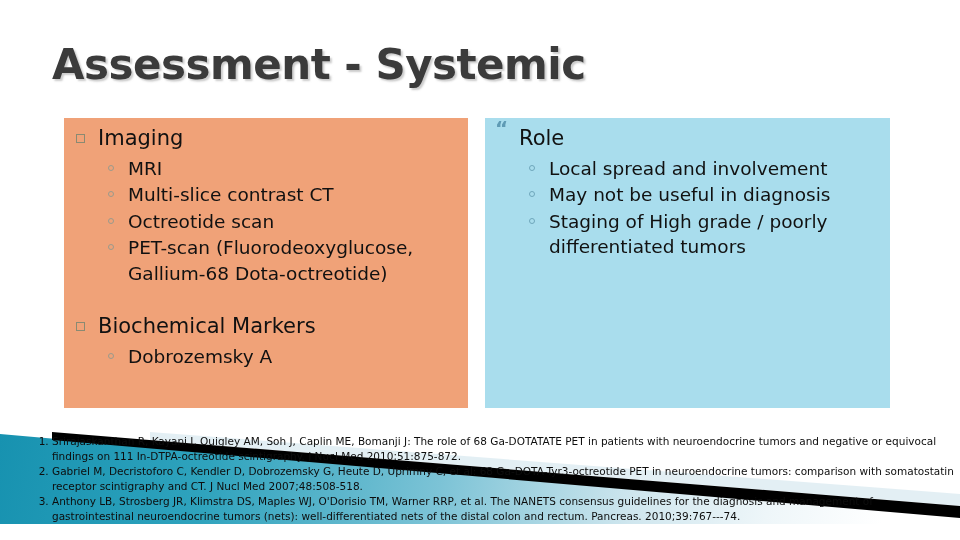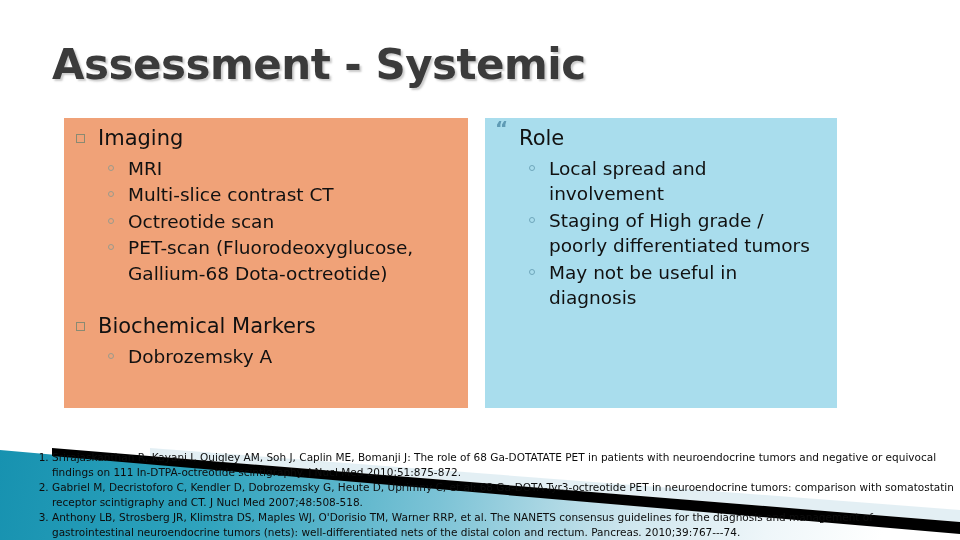--- a/index.html
+++ b/index.html
@@ -36,21 +36,21 @@
     box-sizing: border-box;
     padding: 8px 10px 0 10px;
   }
   #panel-left {
     left: 64px;
     width: 404px;
     background: #f0a278;
   }
   #panel-right {
     left: 485px;
-    width: 352px;
+    width: 405px;
     background: #a9dded;
   }
 
   
   ul.lvl1 {
     list-style: none;
     margin: 0;
     padding: 0;
   }
   ul.lvl1 > li {
@@ -112,21 +112,21 @@
     border-color: #6fa7bb;
   }
 
   .spacer-block { height: 26px; }
   .spacer-block-right { height: 48px; }
 
   
   #footer-refs {
     position: absolute;
     left: 0;
-    top: 448px;
+    top: 432px;
     width: 960px;
     height: 92px;
     overflow: hidden;
   }
   
   .wedge-teal {
     position: absolute;
     left: 0;
     top: 0;
     width: 960px;
@@ -205,22 +205,22 @@
 
 </div>
 
 <div class="panel" id="panel-right">
 
   <ul class="lvl1">
     <li class="mark-quote">
       <span>Role</span>
       <ul class="lvl2">
         <li>Local spread and involvement</li>
+        <li>May not be useful in diagnosis</li>
         <li>Staging of High grade / poorly differentiated tumors</li>
-        <li>May not be useful in diagnosis</li>
       </ul>
     </li>
   </ul>
 
   <div class="spacer-block-right"></div>
 
 
 </div>
 
 <div id="footer-refs">

